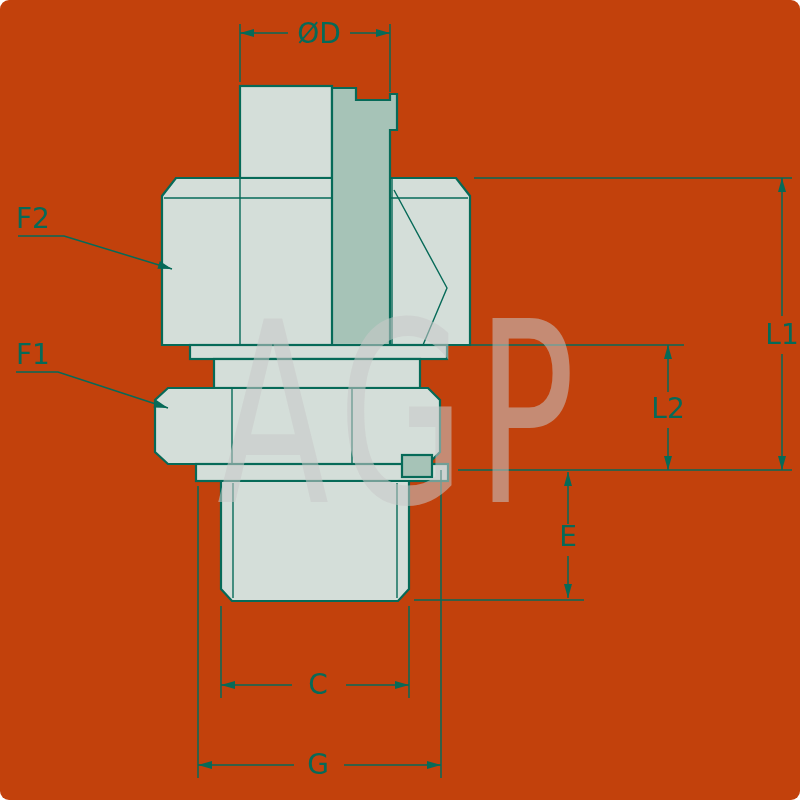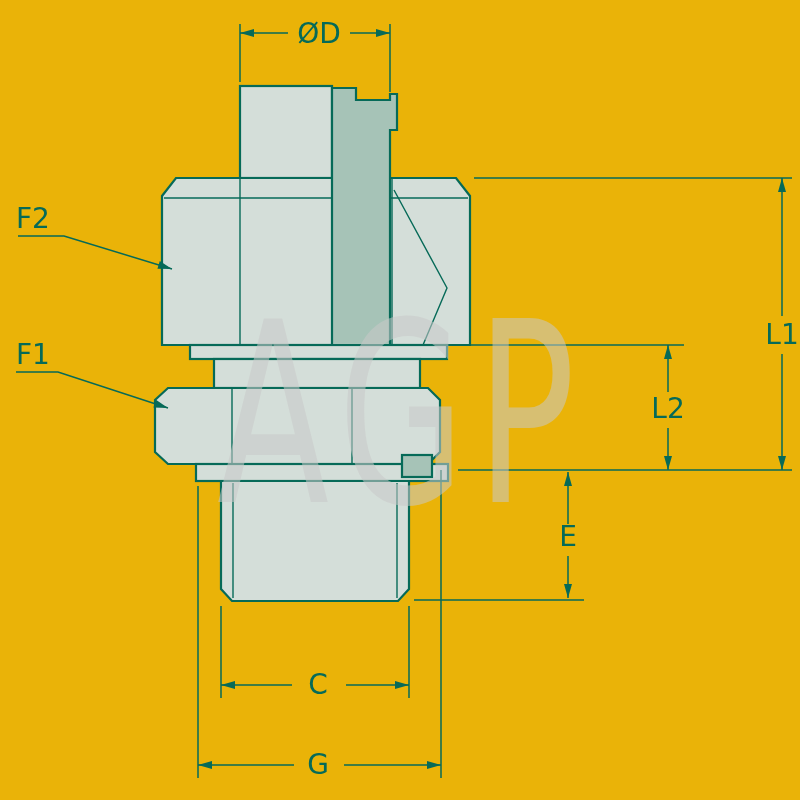--- a/index.html
+++ b/index.html
@@ -2,21 +2,21 @@
 <html style="--line-color: #066a58; --fill-light: #d4ded9; --fill-dark: #a6c3b7; --watermark-color: #c9c9c9;"><head>
 <meta charset="utf-8">
 <style>
   :root{
     --line-color:#066a58;
     --fill-light:#d4ded9;
     --fill-dark:#a6c3b7;
     --watermark-color:#c9c9c9;
   }
   html,body{margin:0;padding:0;background:#ffffff;}
-  .canvas{width:800px;height:800px;position:relative;background:#eab308;overflow:hidden;}
+  .canvas{width:800px;height:800px;position:relative;background:#c2410c;overflow:hidden;border-radius:9px;}
   svg{display:block;}
   svg text{font-family:"DejaVu Sans","Liberation Sans",sans-serif;}
   .outline{stroke:var(--line-color);stroke-width:2.2;stroke-linejoin:miter;fill:none;}
   .fill-light{fill:var(--fill-light);}
   .fill-dark{fill:var(--fill-dark);}
   .detail{stroke:var(--line-color);stroke-width:1.4;fill:none;}
   .dim{stroke:var(--line-color);stroke-width:1.5;fill:none;}
   .dim-label{fill:var(--line-color);font-size:28px;}
   .arrowhead{fill:var(--line-color);}
   .watermark{fill:var(--watermark-color);opacity:0.55;font-size:252px;letter-spacing:18px;}

